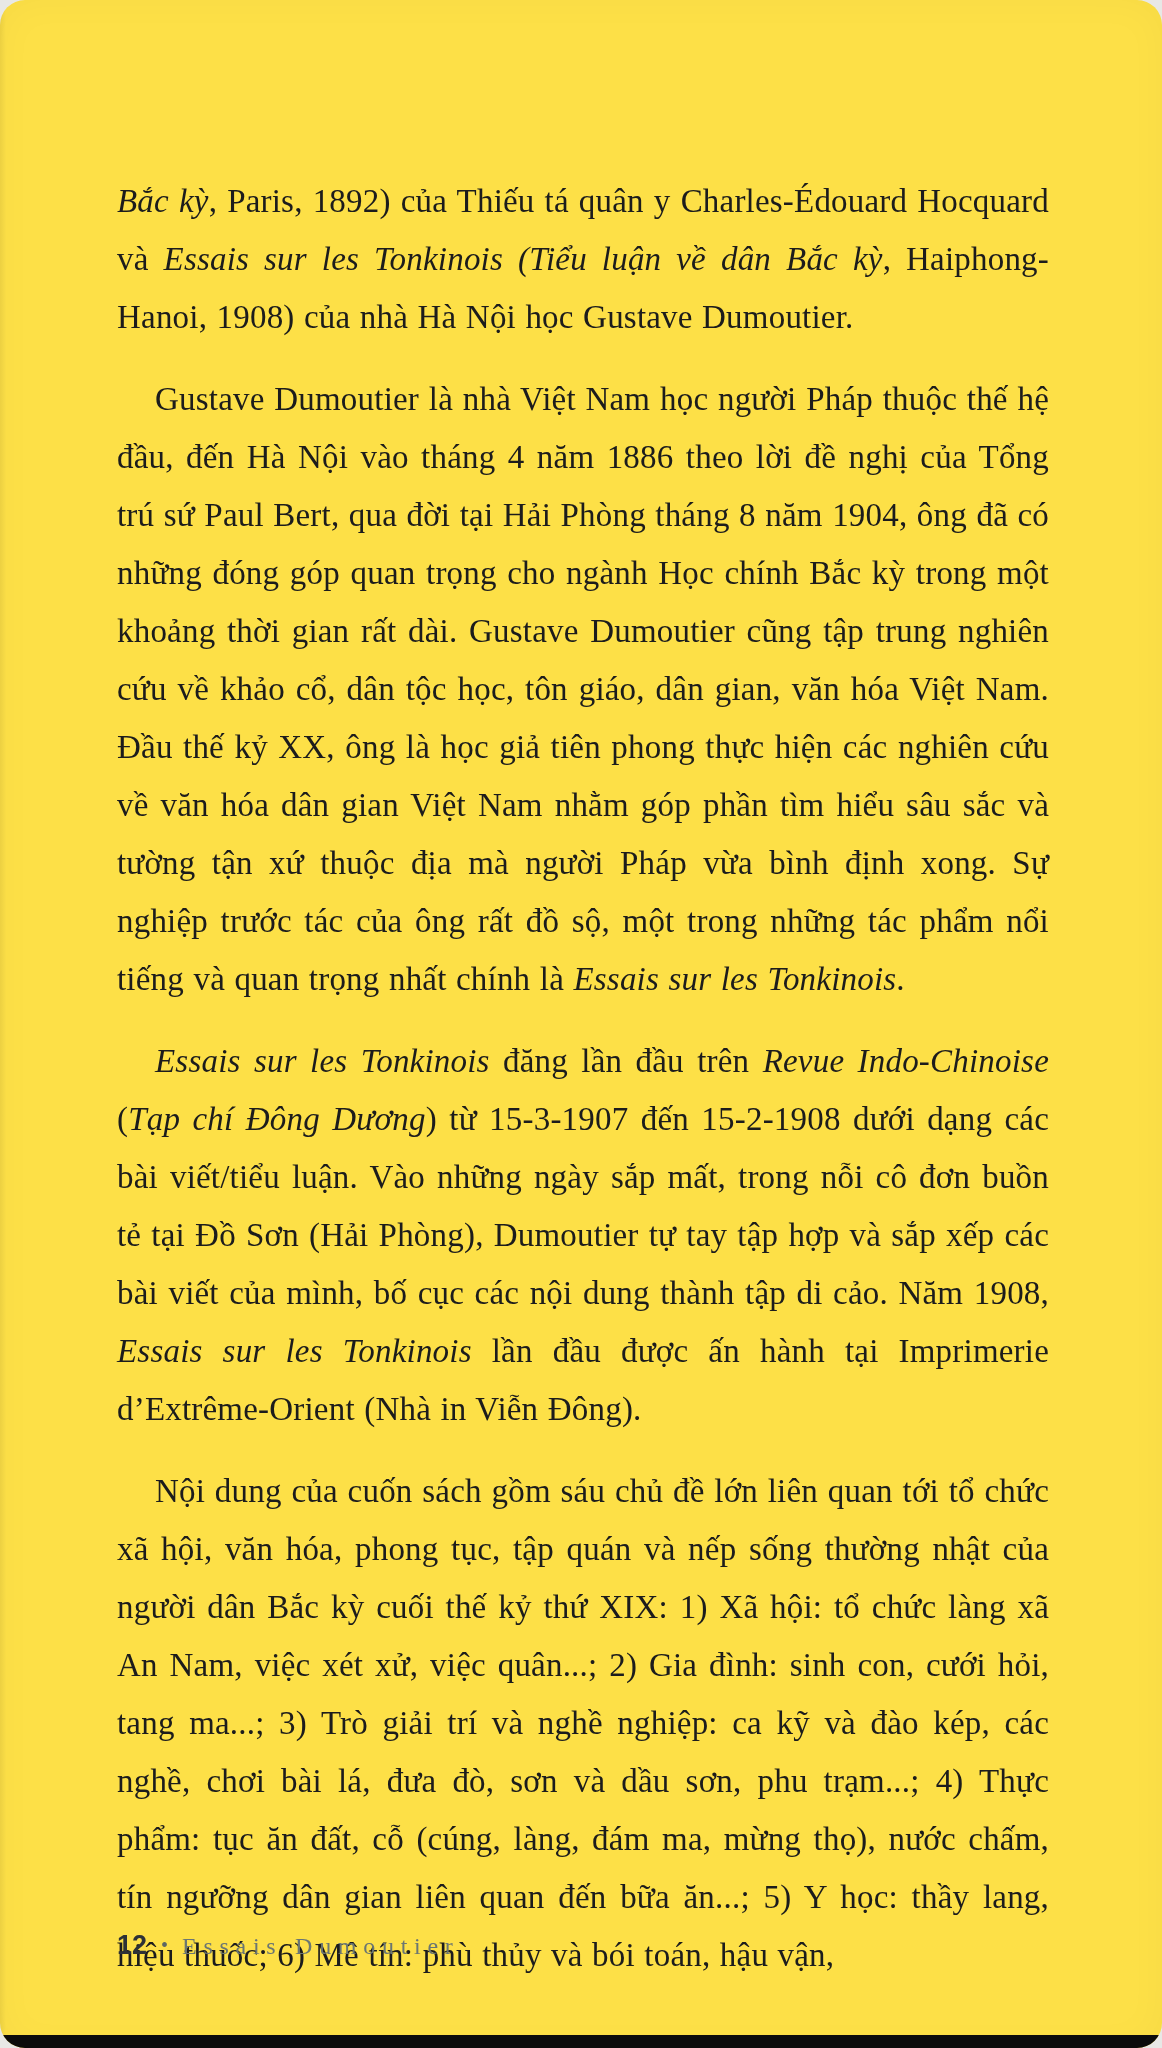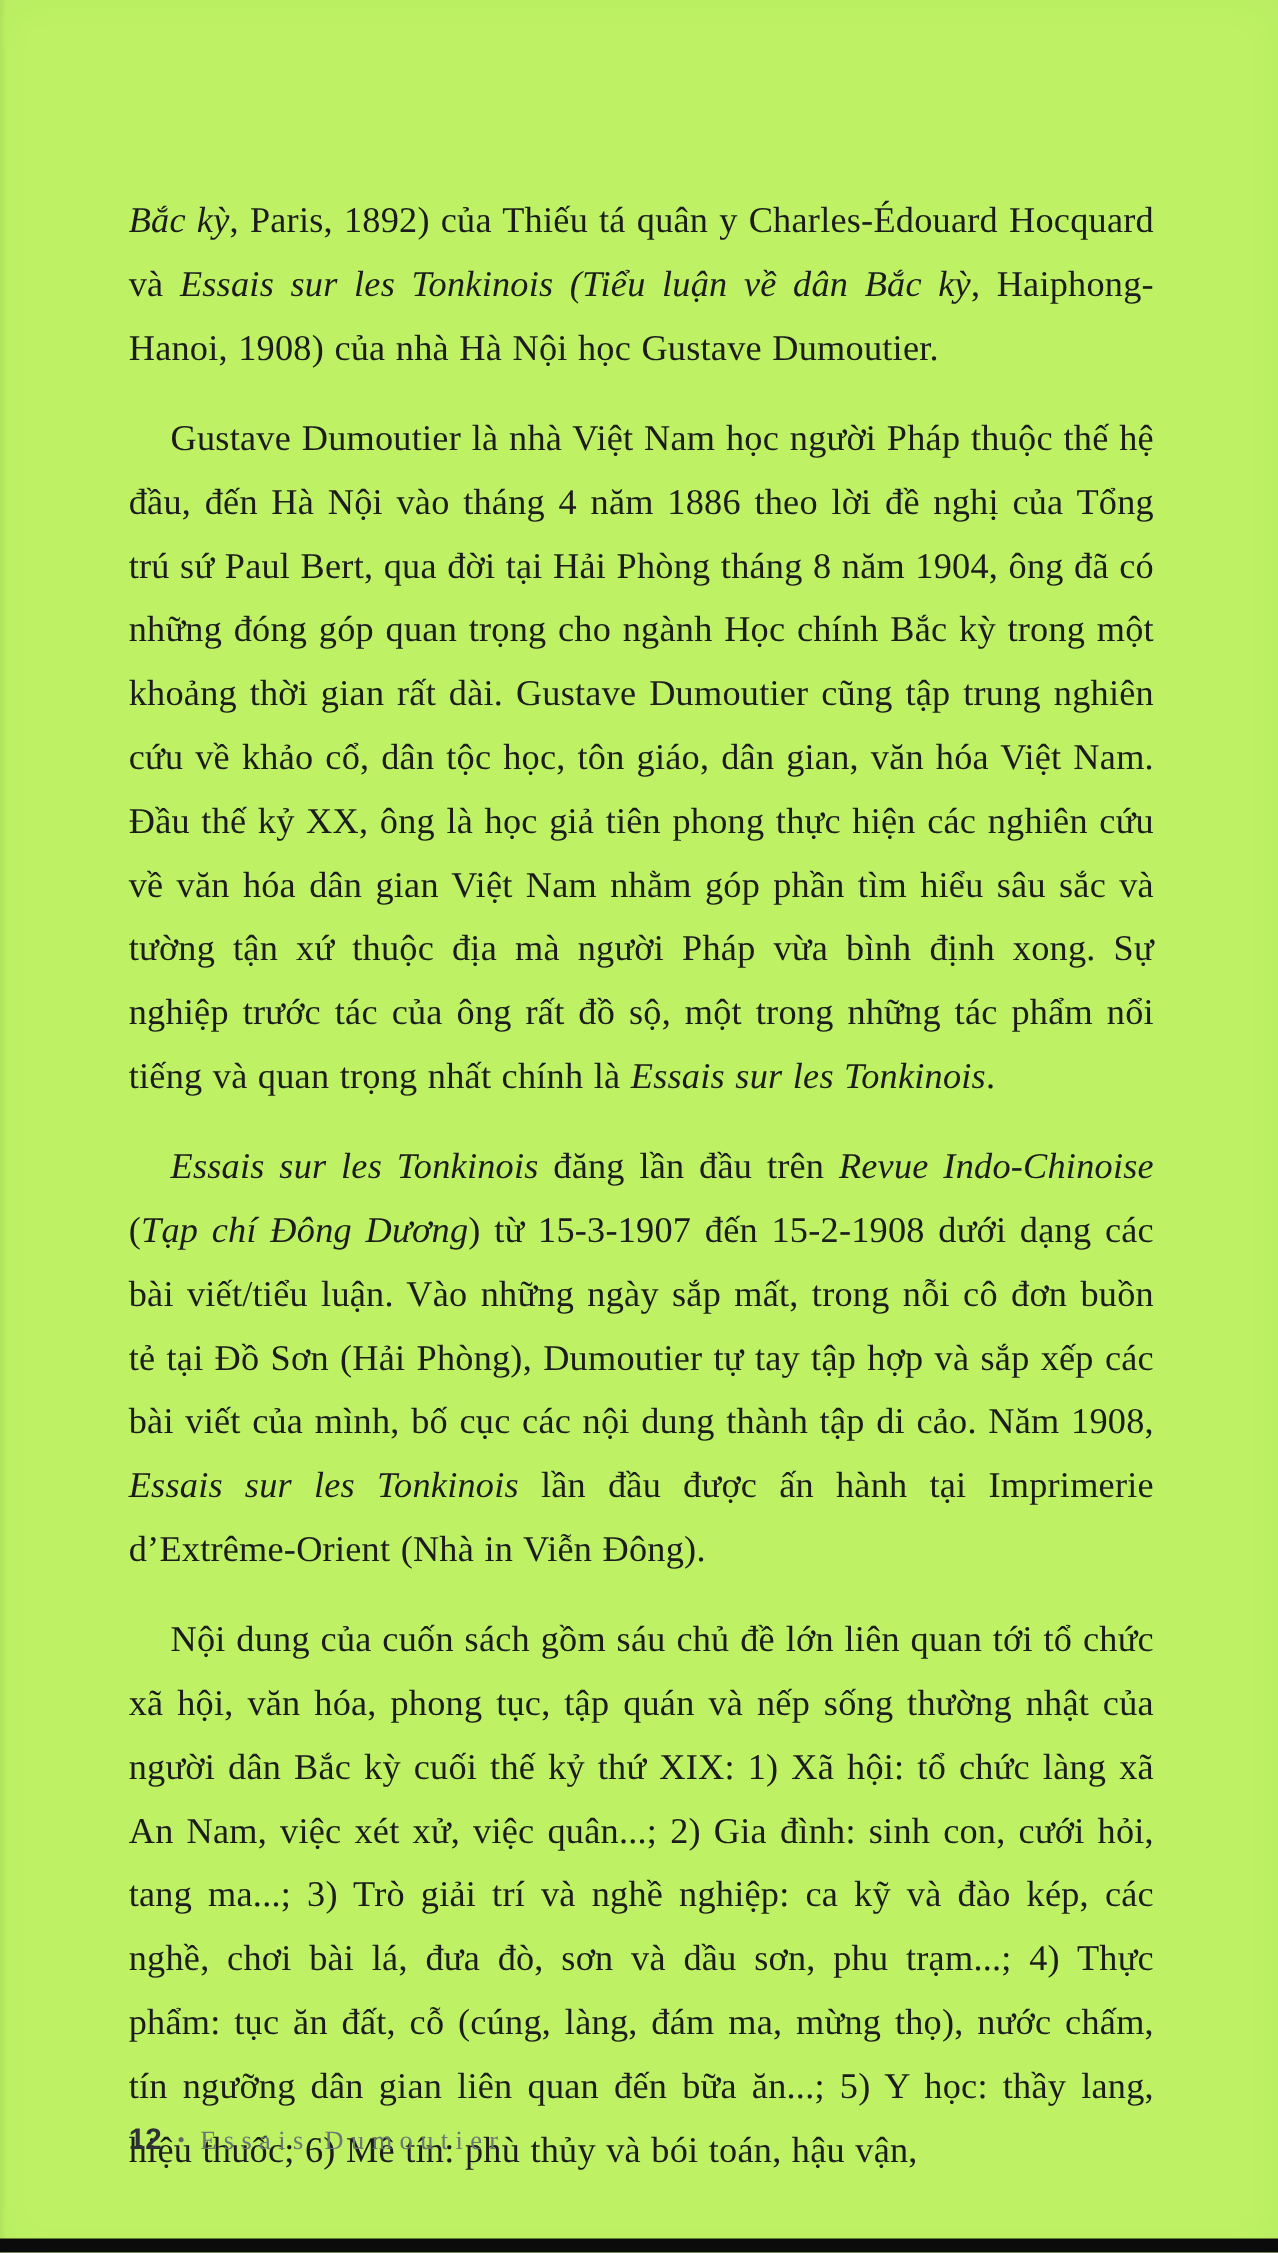--- a/index.html
+++ b/index.html
@@ -5,24 +5,25 @@
   html, body {
     margin: 0;
     padding: 0;
     background: #e8e8e6;
   }
   .page {
     position: relative;
     width: 1162px;
     height: 2048px;
     margin: 0 auto;
-    background: #bef264;
+    background: #fde047;
     overflow: hidden;
     font-family: "Liberation Serif", "DejaVu Serif", serif;
     box-shadow: inset 0 0 40px rgba(0,0,0,0.03);
+    border-radius: 25px;
   }
   .text-block {
     position: absolute;
     left: 117px;
     top: 172px;
     width: 932px;
   }
   .text-block p {
     margin: 0 0 24px 0;
     font-size: 33px;

